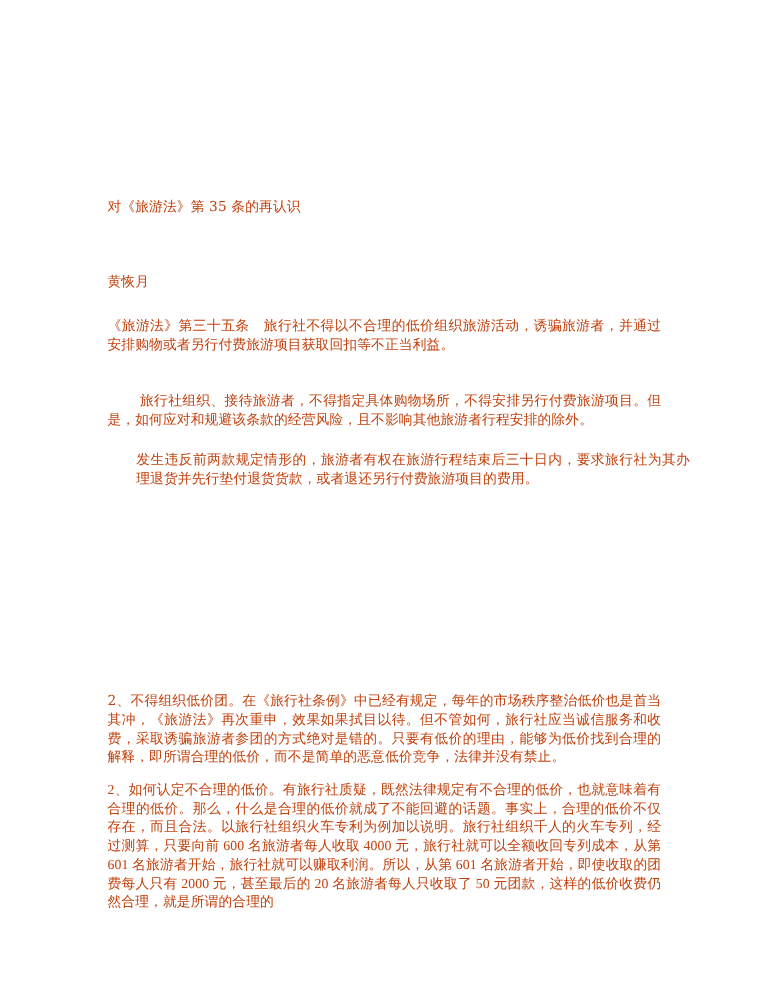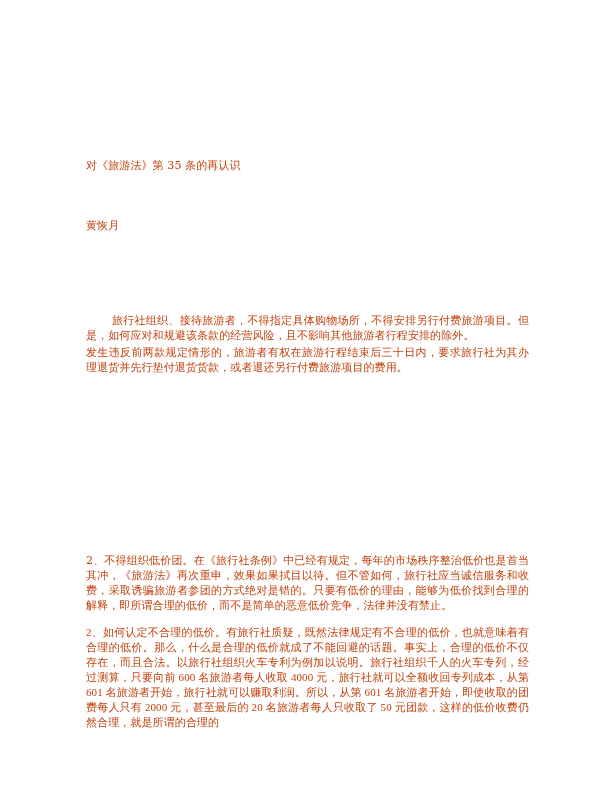--- a/index.html
+++ b/index.html
@@ -35,35 +35,36 @@
   .single-line {
     text-align: left;
   }
   .indent-first {
     text-indent: 26px;
   }
   .pos-title  { top: 158px; }
   .pos-author { top: 198px; margin-top: 20px; }
   .pos-p1 { top: 253px; }
   .pos-p2 { top: 313px; }
-  .pos-p3 { top: 345px; }
+  .pos-p3 { top: 360px; margin-left: 23px; }
   .pos-p4 { top: 415px; }
   .pos-p5 { top: 445px; }
   .pos-p6 { top: 553px; }
   .pos-p7 { top: 625px; font-family: Liberation Serif, serif; }
 </style>
 </head>
 <body>
 
 <div class="page">
 
   <div class="block single-line pos-title">对《旅游法》第 35 条的再认识</div>
 
   <div class="block single-line pos-author">黄恢月</div>
 
+  <div class="block pos-p1">《旅游法》第三十五条　旅行社不得以不合理的低价组织旅游活动，诱骗旅游者，并通过安排购物或者另行付费旅游项目获取回扣等不正当利益。</div>
 
   <div class="block indent-first pos-p2">旅行社组织、接待旅游者，不得指定具体购物场所，不得安排另行付费旅游项目。但是，如何应对和规避该条款的经营风险，且不影响其他旅游者行程安排的除外。</div>
 
   <div class="block pos-p3">发生违反前两款规定情形的，旅游者有权在旅游行程结束后三十日内，要求旅行社为其办理退货并先行垫付退货货款，或者退还另行付费旅游项目的费用。</div>
 
 
 
   <div class="block pos-p6">2、不得组织低价团。在《旅行社条例》中已经有规定，每年的市场秩序整治低价也是首当其冲，《旅游法》再次重申，效果如果拭目以待。但不管如何，旅行社应当诚信服务和收费，采取诱骗旅游者参团的方式绝对是错的。只要有低价的理由，能够为低价找到合理的解释，即所谓合理的低价，而不是简单的恶意低价竞争，法律并没有禁止。</div>
 
   <div class="block pos-p7">2、如何认定不合理的低价。有旅行社质疑，既然法律规定有不合理的低价，也就意味着有合理的低价。那么，什么是合理的低价就成了不能回避的话题。事实上，合理的低价不仅存在，而且合法。以旅行社组织火车专利为例加以说明。旅行社组织千人的火车专列，经过测算，只要向前 600 名旅游者每人收取 4000 元，旅行社就可以全额收回专列成本，从第 601 名旅游者开始，旅行社就可以赚取利润。所以，从第 601 名旅游者开始，即使收取的团费每人只有 2000 元，甚至最后的 20 名旅游者每人只收取了 50 元团款，这样的低价收费仍然合理，就是所谓的合理的</div>

